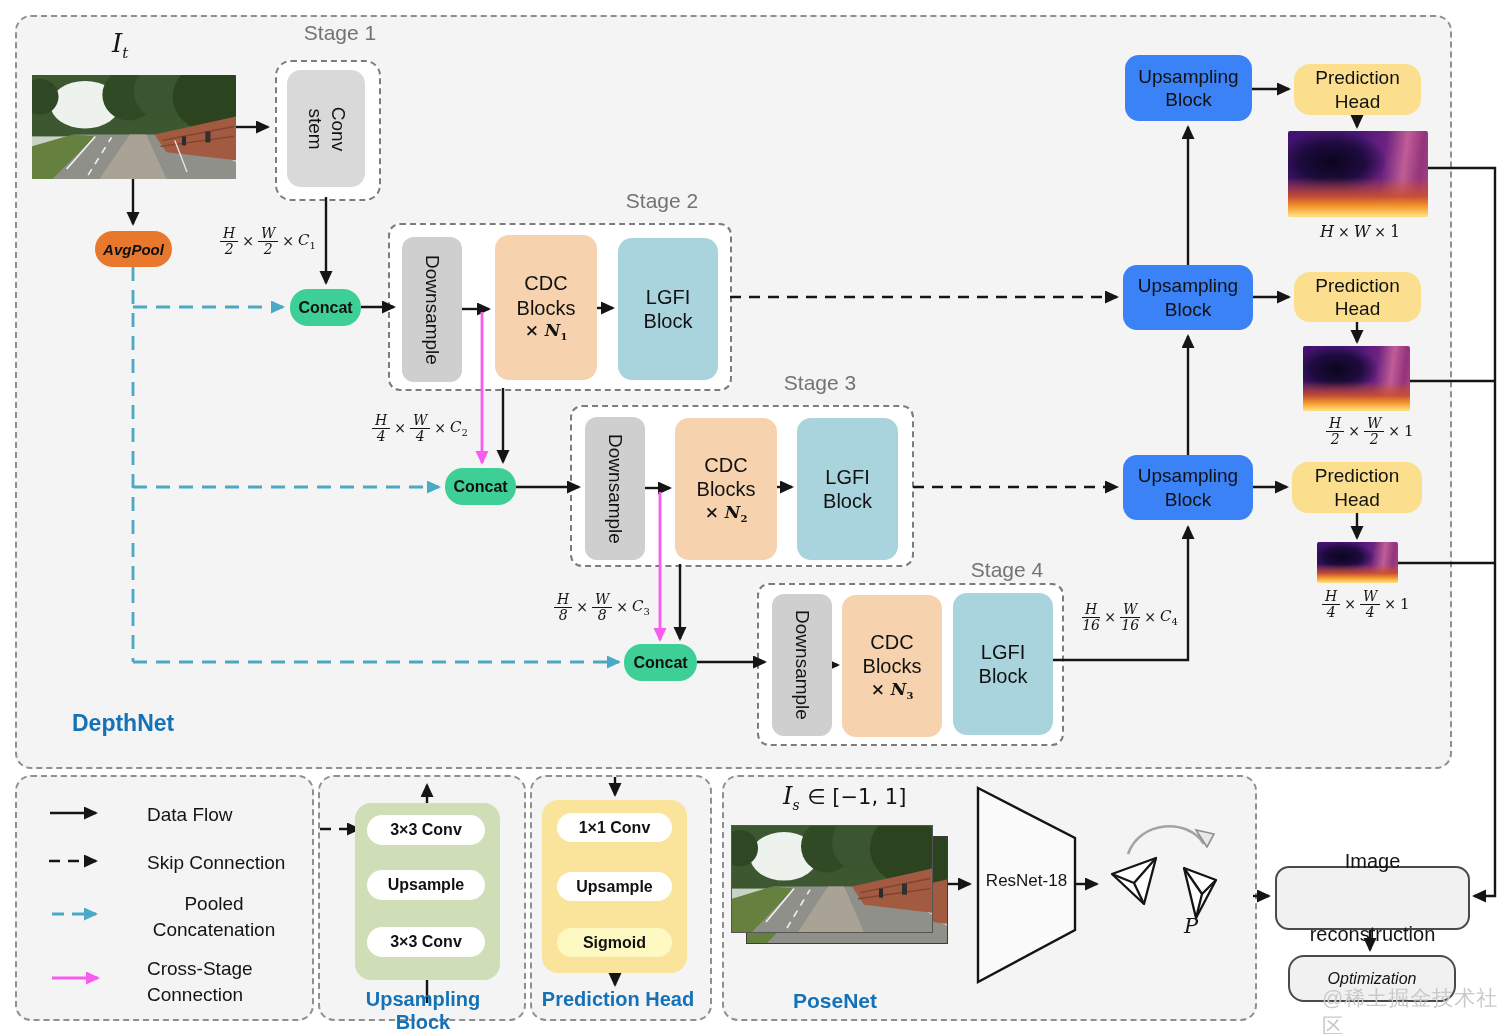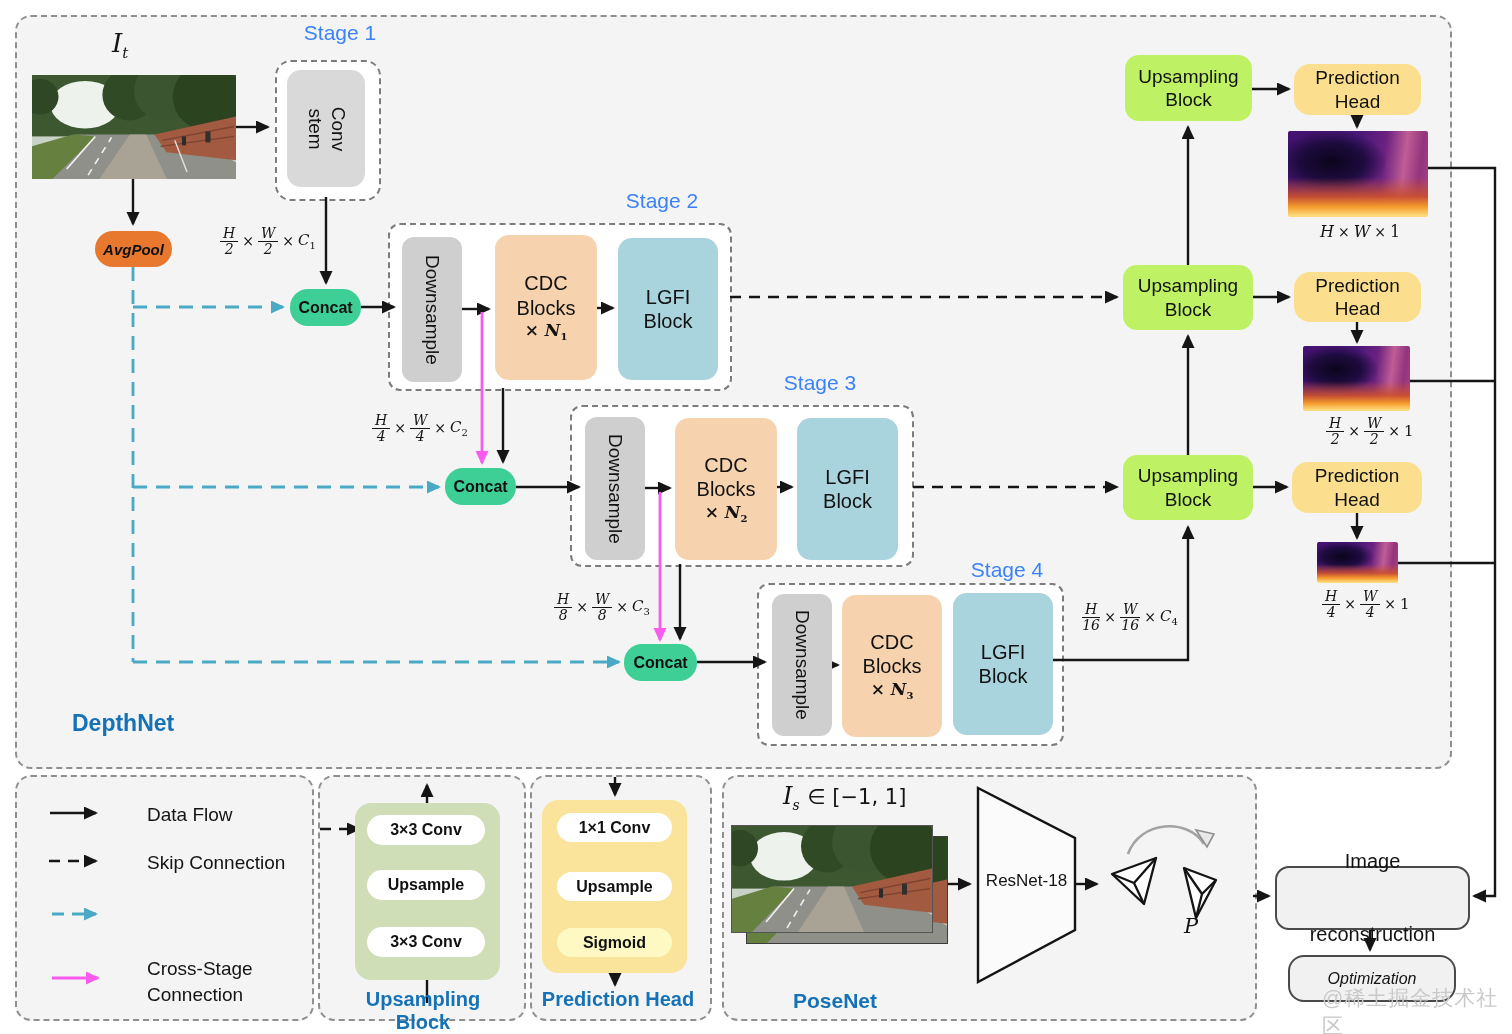--- a/index.html
+++ b/index.html
@@ -5,30 +5,30 @@
   html,body{margin:0;padding:0;background:#ffffff;}
   #canvas{position:relative;width:1512px;height:1034px;background:#ffffff;
           font-family:"Liberation Sans",sans-serif;color:#141414;overflow:hidden;}
   .abs{position:absolute;}
   .outer-box{position:absolute;border:2px dashed #8f8f8f;border-radius:16px;background:#f4f4f5;}
   .stage-box{position:absolute;border:2px dashed #7c7c7c;border-radius:12px;background:#ffffff;}
   .blk{position:absolute;border-radius:14px;display:flex;flex-direction:column;align-items:center;
        justify-content:center;text-align:center;font-size:20px;line-height:1.22;color:#121212;}
   .peach{background:#f6d3ae;}
   .lblue{background:#a9d4de;}
-  .green{background:#bef264;}
+  .green{background:#3b82f6;}
   .yellow{background:#fbdf8e;}
   .pill{position:absolute;border-radius:18px;display:flex;align-items:center;justify-content:center;
         font-weight:700;color:#111;}
   .vblock{position:absolute;background:#cfcfcf;border-radius:12px;}
   .vblock .vtext{position:absolute;left:50%;top:50%;transform:translate(-50%,-50%) rotate(90deg);
         white-space:nowrap;font-size:19px;color:#121212;}
   .rot2{position:absolute;left:50%;top:50%;transform:translate(-50%,-50%) rotate(90deg);
         text-align:center;font-size:19px;line-height:1.2;color:#121212;}
-  .stage-title{position:absolute;font-size:21px;color:#3b82f6;text-align:center;}
+  .stage-title{position:absolute;font-size:21px;color:#737373;text-align:center;}
   .blue-title{position:absolute;font-weight:700;color:#1572b6;font-size:21px;text-align:center;}
   .solid-box{position:absolute;border:2px solid #4a4a4a;border-radius:14px;background:#f1f1f1;
         display:flex;flex-direction:column;align-items:center;justify-content:center;
         font-size:20px;line-height:1.25;color:#141414;}
   .formula{position:absolute;display:flex;align-items:center;gap:4px;
         font-family:"DejaVu Serif",serif;font-style:italic;font-size:15px;color:#141414;}
   .frac{display:inline-block;text-align:center;font-size:14px;line-height:1.05;}
   .frac .num{display:block;border-bottom:1.4px solid #141414;padding:0 3px;}
   .frac .den{display:block;}
   .times{font-style:normal;font-size:14px;}
@@ -351,20 +351,23 @@
         <span class="den">4</span>
       </span>
     <span class="times">×</span>
     <span style="font-style:normal;">1</span>
   </div>
 
   <div class="blue-title node" style="left:72px;top:710px;font-size:23px;">DepthNet</div>
 
   <div class="legend-label node" style="left:147px;top:802px;">Data Flow</div>
   <div class="legend-label node" style="left:147px;top:850px;">Skip Connection</div>
+  <div class="legend-label node" style="left:132px;top:891px;width:164px;text-align:center;">
+    <span>Pooled</span><br><span>Concatenation</span>
+  </div>
   <div class="legend-label node" style="left:147px;top:956px;">
     <span>Cross-Stage</span><br><span>Connection</span>
   </div>
 
   <div class="abs node" style="left:355px;top:803px;width:145px;height:177px;background:#cfdeb6;border-radius:16px;"></div>
   <div class="pill node" style="left:367px;top:815px;width:118px;height:30px;background:#fff;font-size:16px;">
     <span>3×3 Conv</span>
   </div>
   <div class="pill node" style="left:367px;top:870px;width:118px;height:30px;background:#fff;font-size:16px;">
     <span>Upsample</span>

